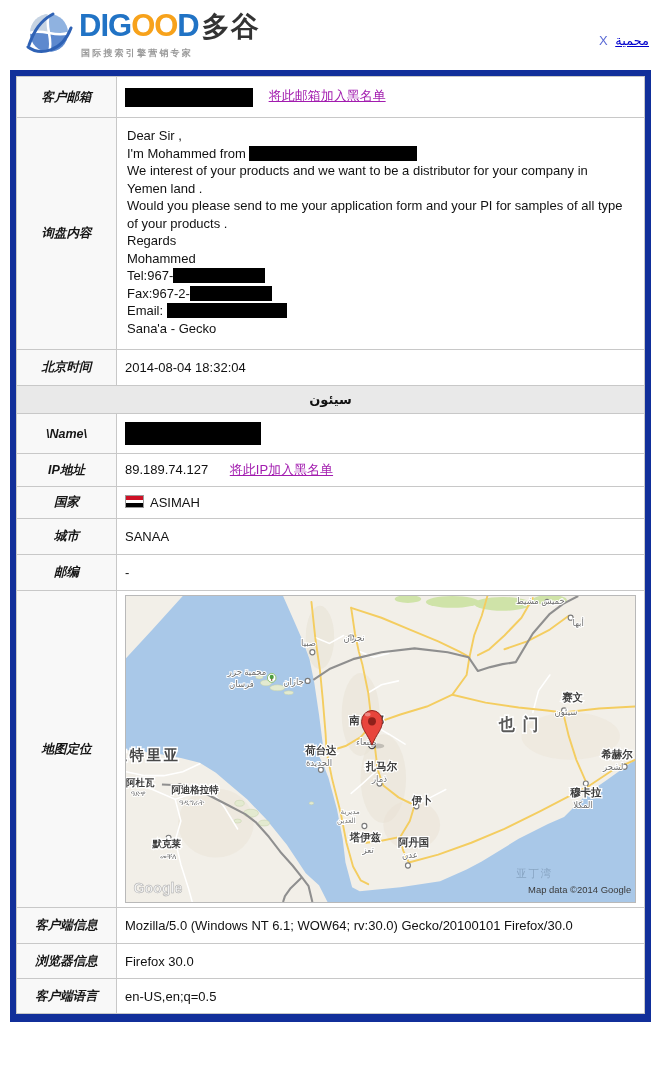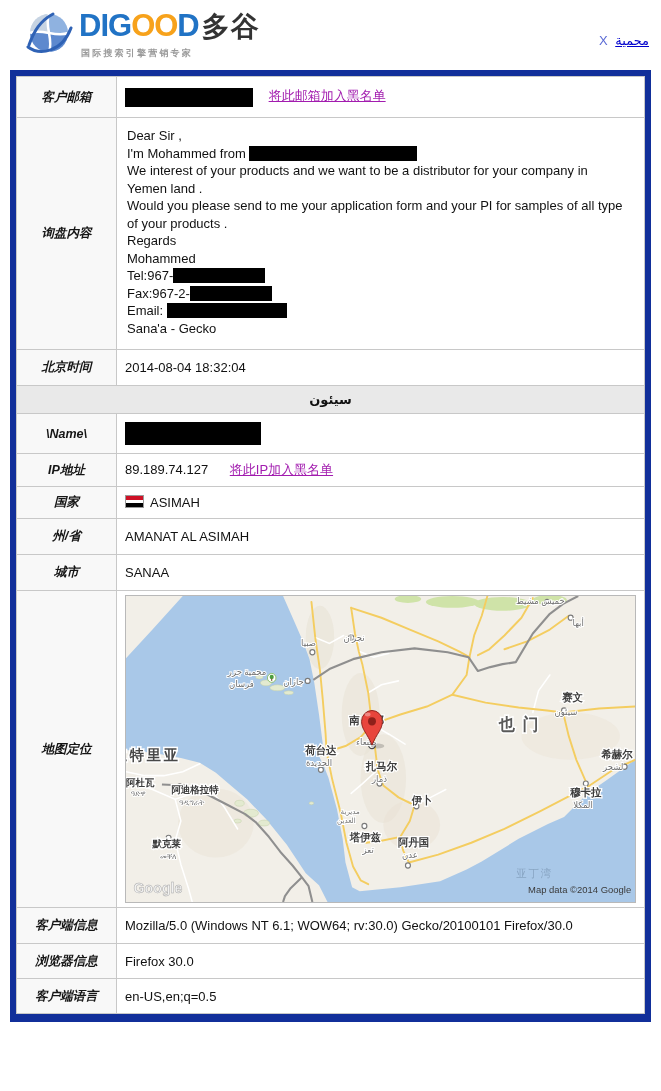--- a/index.html
+++ b/index.html
@@ -152,30 +152,30 @@
     </td>
   </tr>
 
   <tr class="h-cty">
     <td class="lbl">国家</td>
     <td class="val">
       <span class="flag-yemen"></span><span>ASIMAH</span>
     </td>
   </tr>
 
-  <tr class="h-st">
-    <td class="lbl">州/省</td>
-    <td class="val">AMANAT AL ASIMAH</td>
-  </tr>
 
   <tr class="h-city">
     <td class="lbl">城市</td>
     <td class="val">SANAA</td>
   </tr>
 
+  <tr class="h-zip">
+    <td class="lbl">邮编</td>
+    <td class="val">-</td>
+  </tr>
 
   <tr>
     <td class="lbl">地图定位</td>
     <td class="val map-cell">
       <div class="map-box">
         <svg viewBox="0 0 538 310" preserveAspectRatio="none">
 
           <rect x="0" y="0" width="538" height="310" fill="#f2efe8"></rect>
 
           <ellipse cx="205" cy="42" rx="15" ry="32" fill="#e8e1d3" opacity="0.55"></ellipse>

